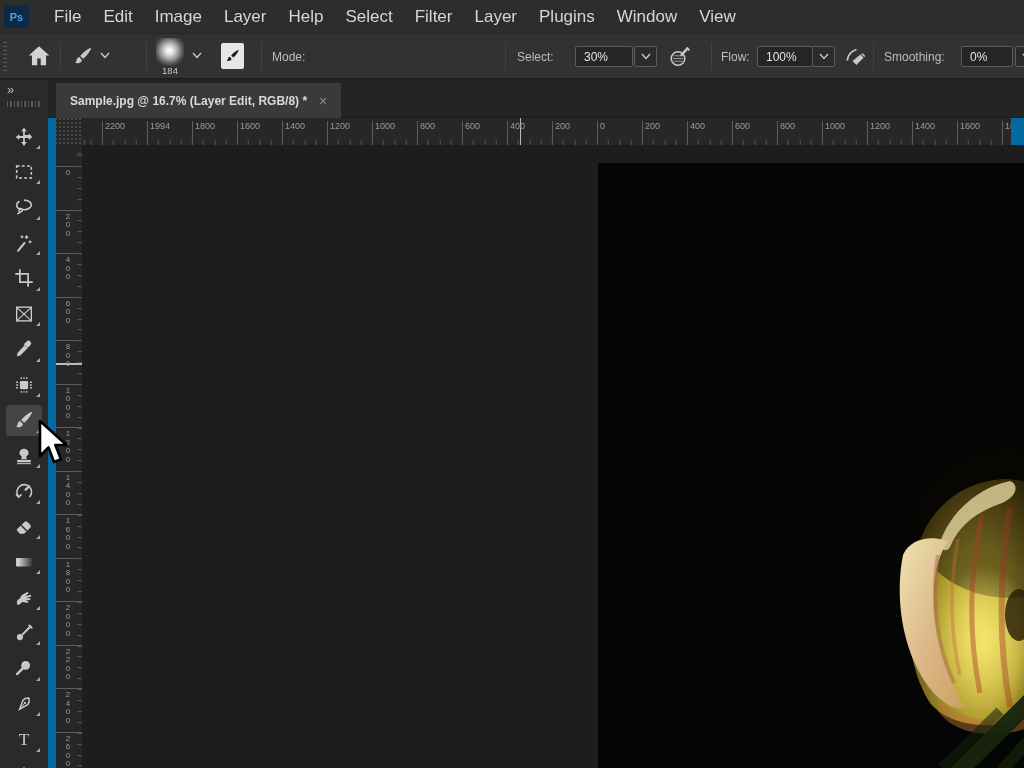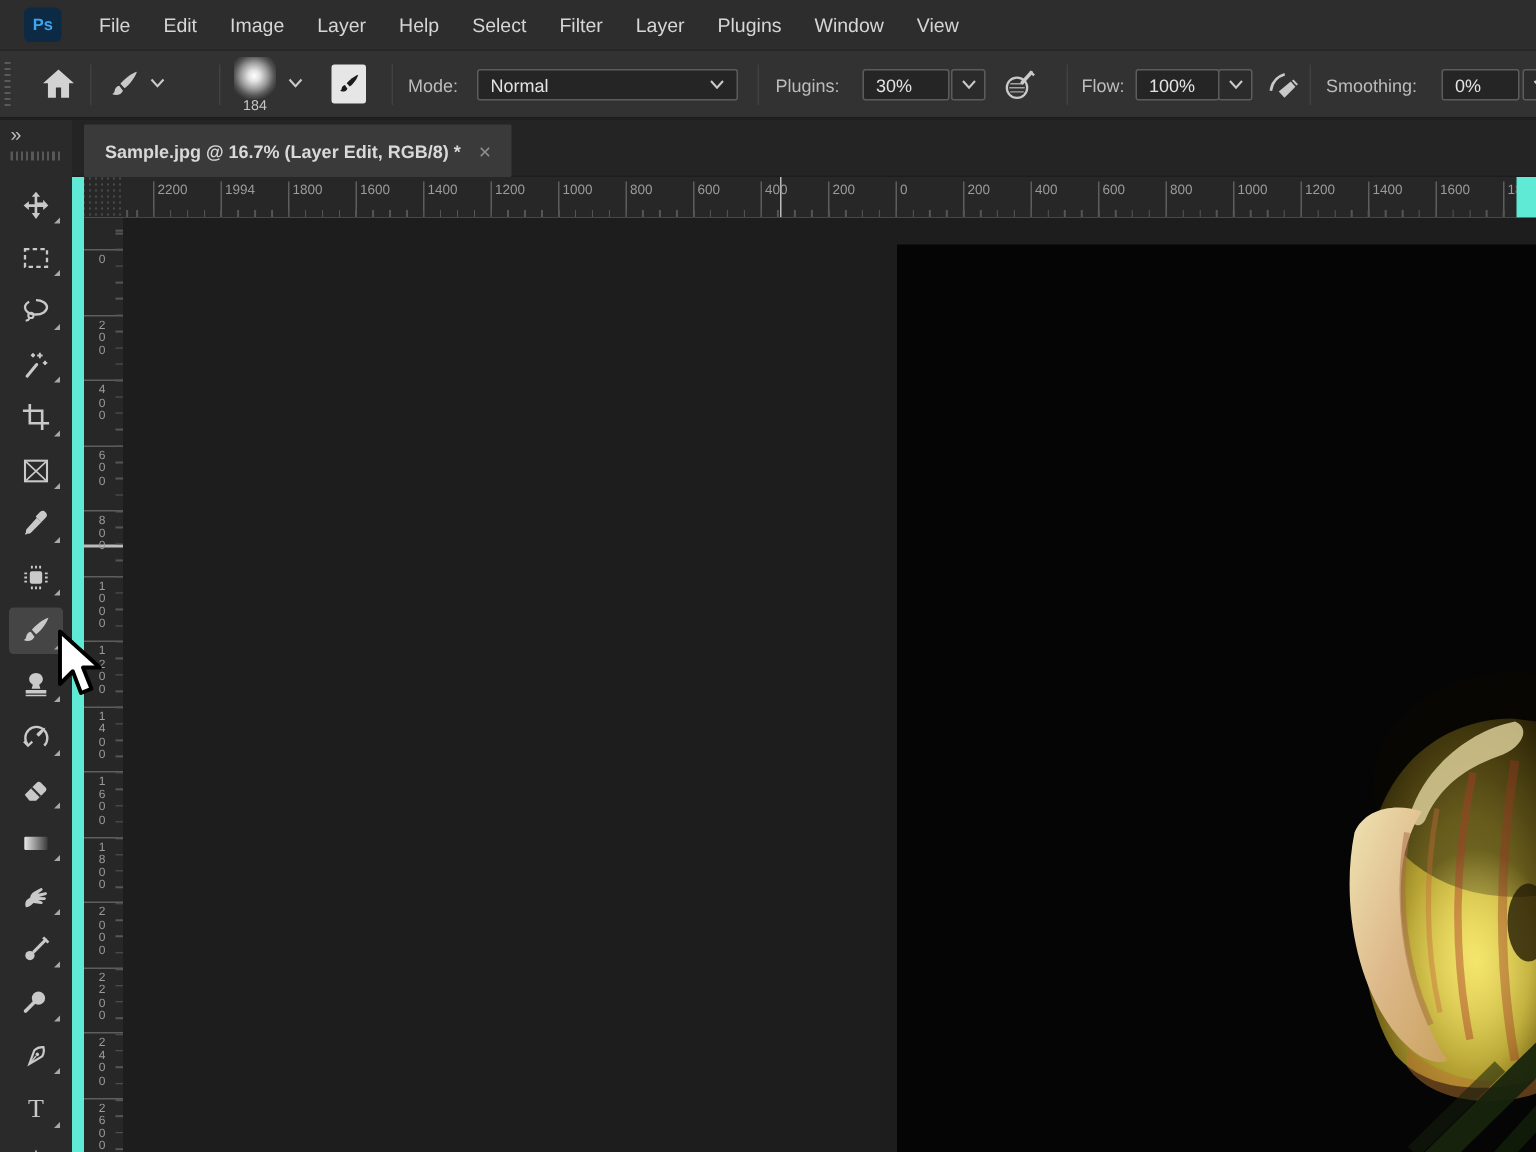--- a/index.html
+++ b/index.html
@@ -9,24 +9,24 @@
     --logo-bg:#0d2a45; --logo-text:#3ba7f4; --text-primary:#d6d6d6; --text-secondary:#9a9a9a;
   }
   *{margin:0;padding:0;box-sizing:border-box;}
   html,body{width:1024px;height:768px;overflow:hidden;background:#1f1f1f;
     font-family:"Liberation Sans","DejaVu Sans",sans-serif;-webkit-font-smoothing:antialiased;}
   #app{position:relative;width:1024px;height:768px;overflow:hidden;}
 
   
   .menu-bar{position:absolute;left:0;top:0;width:1024px;height:34px;background:var(--menu-bar-bg);
     display:flex;align-items:center;border-bottom:1px solid #262626;z-index:5;}
-  .ps-logo{width:25px;height:23px;margin-left:16px;background:var(--logo-bg);border-radius:4px;
+  .ps-logo{width:25px;height:23px;margin-left:4px;background:var(--logo-bg);border-radius:4px;
     color:var(--logo-text);font-size:11px;font-weight:bold;display:flex;align-items:center;justify-content:center;}
   .menu-items{display:flex;margin-left:14px;}
-  .menu-item{padding:8px 11px;font-size:13px;color:var(--text-primary);cursor:default;}
+  .menu-item{padding:8px 11px;font-size:17px;color:var(--text-primary);cursor:default;}
 
   
   .options-bar{position:absolute;left:0;top:34px;width:1024px;height:45px;background:var(--options-bar-bg);
     border-bottom:1px solid #1c1c1c;z-index:5;}
   .opt-grip{position:absolute;left:3px;top:7px;bottom:7px;width:4px;
     background:repeating-linear-gradient(0deg,#5a5a5a 0 1.5px,transparent 1.5px 4px);}
   .sep{position:absolute;top:9px;height:27px;width:1px;background:#414141;}
   .opt-icon{position:absolute;display:flex;align-items:center;justify-content:center;}
   .lbl{position:absolute;top:16px;font-size:12px;color:#bcbcbc;white-space:nowrap;}
   .field{position:absolute;top:12px;height:21px;border:1px solid #5c5c5c;background:#252525;color:#e2e2e2;
@@ -44,21 +44,21 @@
   .tool-panel{position:absolute;left:0;top:80px;width:48px;height:688px;background:var(--panel-bg);z-index:4;overflow:hidden;}
   .collapse-btn{position:absolute;left:7px;top:2px;color:#bdbdbd;font-size:13px;letter-spacing:-1px;}
   .panel-grip{position:absolute;left:7px;top:21px;width:34px;height:6px;
     background:repeating-linear-gradient(90deg,#585858 0 1.5px,transparent 1.5px 3.5px);}
   .tool{position:absolute;left:6px;width:36px;height:31px;display:flex;align-items:center;justify-content:center;border-radius:3px;}
   .tool.selected{background:var(--selected-tool-bg);}
   .tool::after{content:'';position:absolute;right:2px;bottom:3px;border-left:4px solid transparent;border-bottom:4px solid #a8a8a8;}
   .tool svg{display:block;}
 
   
-  .doc-area{position:absolute;left:48px;top:80px;right:0;bottom:0;background:#5eead4;}
+  .doc-area{position:absolute;left:48px;top:80px;right:0;bottom:0;background:#0369a1;}
   .tab-bar{position:absolute;left:0;top:0;right:0;height:38px;background:var(--tabstrip-bg);border-bottom:1px solid #1d1d1d;}
   .doc-tab{position:absolute;left:8px;top:3px;height:35px;background:var(--tab-bg);display:flex;align-items:center;
     padding:0 14px;border-radius:1px;}
   .doc-tab .title{font-size:12px;font-weight:600;color:#d9d9d9;white-space:nowrap;}
   .doc-tab .close{margin-left:12px;font-size:14px;color:#8f8f8f;line-height:1;}
 
   .ruler-corner{position:absolute;left:8px;top:38px;width:26px;height:27px;background:var(--ruler-bg);
     background-image:radial-gradient(#4a4a4a 0.8px,transparent 0.9px);background-size:4px 4px;background-position:2px 3px;}
   .ruler-h{position:absolute;left:34px;top:38px;right:13px;height:27px;background:var(--ruler-bg);overflow:hidden;}
   .ruler-h::after{content:'';position:absolute;left:0;right:0;bottom:0;height:5px;
@@ -134,29 +134,23 @@
 
     <div class="toggle-panel">
       <svg width="19" height="19" viewBox="0 0 24 24">
         <path d="M20 3.5c-3.4 1.1-7.5 4.4-9.7 7.3l2.6 2.6c2.9-2.2 6.1-6.3 7.1-9.9z" fill="#1b1b1b"></path>
         <path d="M8.8 12.3c-1.5.3-2.5 1.3-2.8 3.1-.1.9-.6 1.5-1.4 1.7 2.2 1.4 5.4.5 6.3-1.8z" fill="#1b1b1b"></path>
       </svg>
     </div>
     <div class="sep" style="left:261px;"></div>
 
     <div class="lbl" style="left:272px;">Mode:</div>
-    <div class="field mode-dd" style="left:318px;">
-      <span>Normal</span>
-      <svg width="10" height="7" viewBox="0 0 10 7">
-        <path d="M1 1 L5 5.5 L9 1" stroke="#c9c9c9" stroke-width="1.4" fill="none"></path>
-      </svg>
-    </div>
     <div class="sep" style="left:505px;"></div>
 
-    <div class="lbl" style="left:517px;">Plugins:</div>
+    <div class="lbl" style="left:517px;">Select:</div>
     <div class="field" style="left:575px;width:58px;">
       <span>30%</span>
     </div>
     <div class="chevbox" style="left:634px;">
       <svg width="10" height="7" viewBox="0 0 10 7">
         <path d="M1 1 L5 5.5 L9 1" stroke="#c9c9c9" stroke-width="1.4" fill="none"></path>
       </svg>
     </div>
     <div class="opt-icon" style="left:667px;top:11px;">
       <svg width="26" height="24" viewBox="0 0 24 24">

